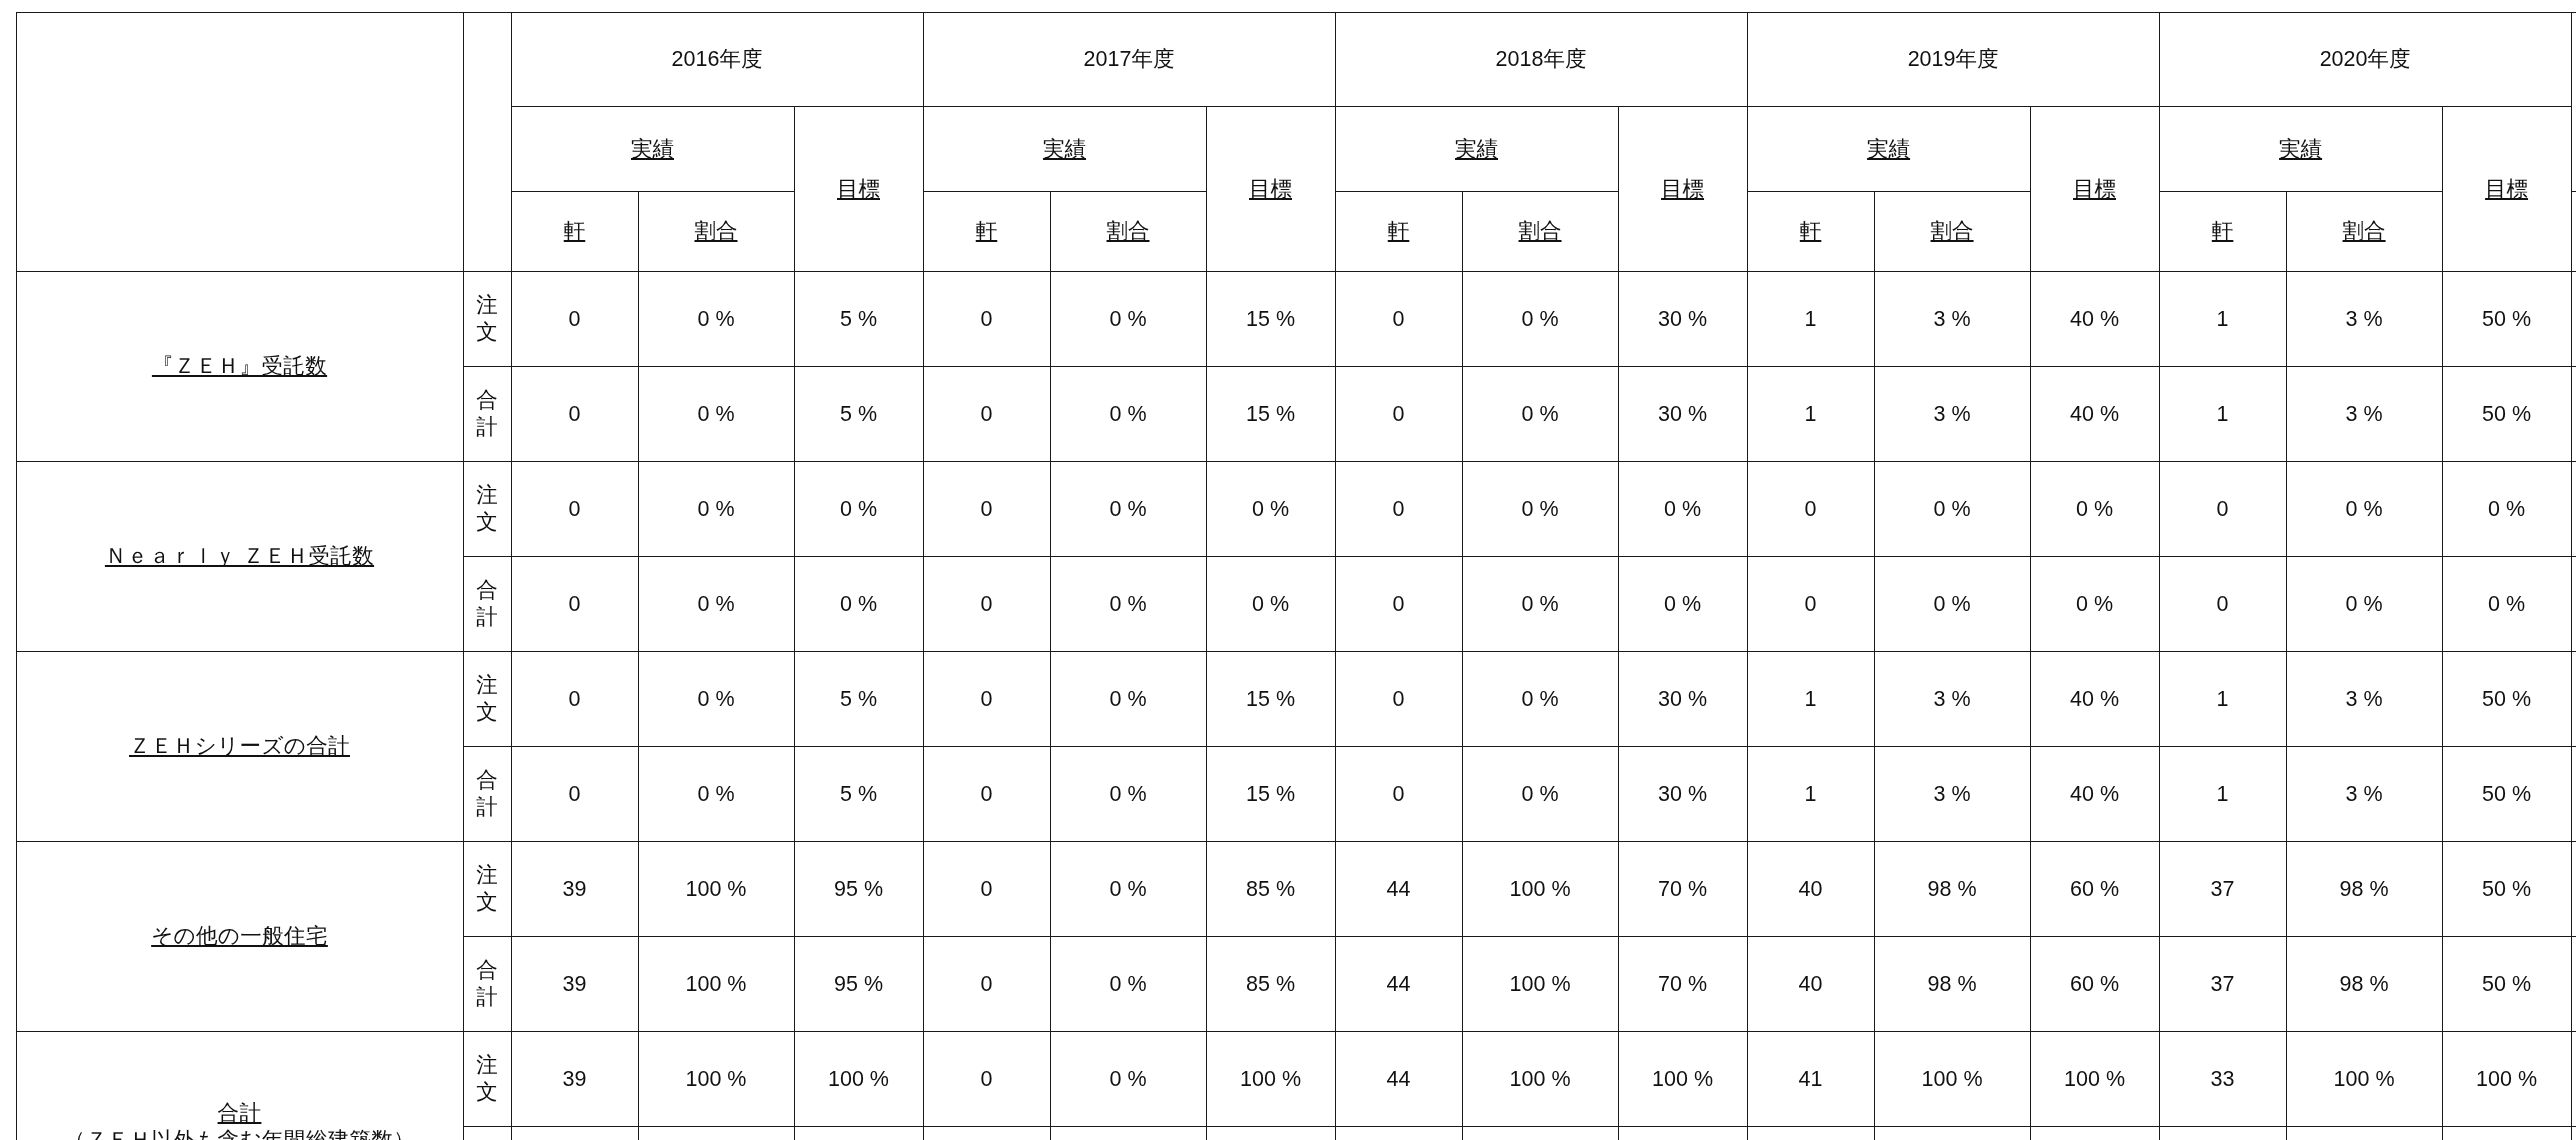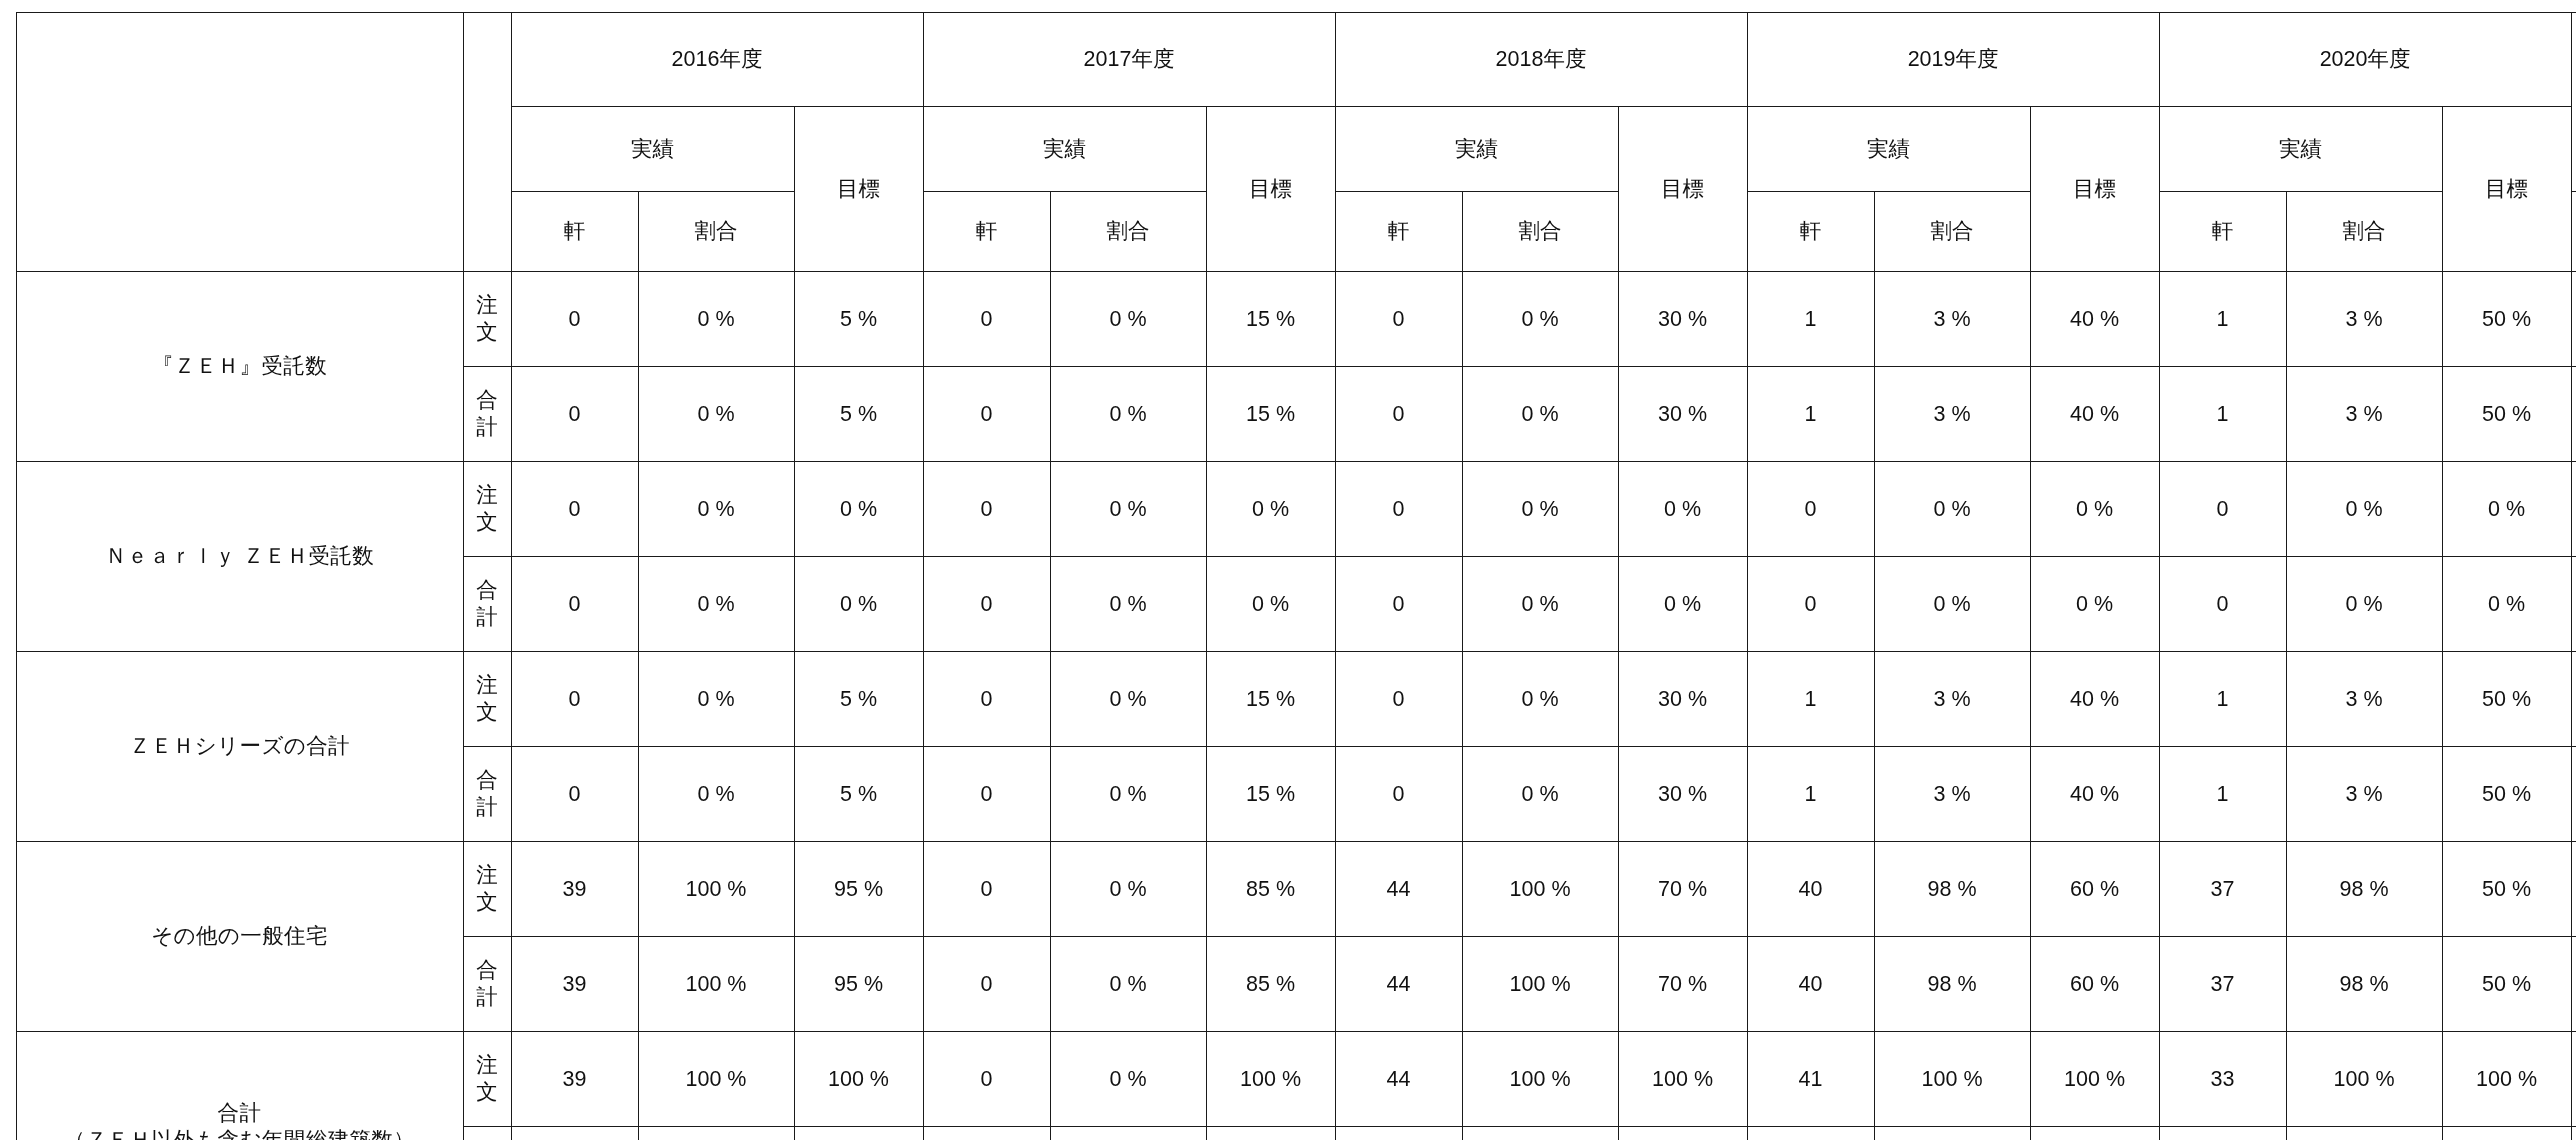--- a/index.html
+++ b/index.html
@@ -51,36 +51,37 @@
 
   
   tr.body-row td { height: 94px; }
 
   td.blank-corner { border-top: 1.7px solid #1a1a1a; border-left: 1.7px solid #1a1a1a; }
 
   td.rowlabel {
     font-size: 21.5px;
     letter-spacing: 0.4px;
     padding: 0 5.2px;
+    text-decoration: underline;
   }
   td.rowlabel .l2 { display: block; }
 
   td.vtype {
     font-size: 20px;
     padding: 3.4px 0;
     line-height: 1.18;
     letter-spacing: 0px;
   }
   td.vtype span { display: block; }
 
   td.num { font-size: 21.5px; }
   td.pct { font-size: 21.5px; }
 
   .hdr-year { font-size: 21.5px; }
-  .hdr-sub  { font-size: 21.5px; }
+  .hdr-sub  { font-size: 21.5px; text-decoration: underline; }
 </style>
 </head>
 <body>
 
 <div class="sheet">
   <table class="zeh">
     <colgroup>
       <col class="c-label">
       <col class="c-type">
       <col class="c-ken">

